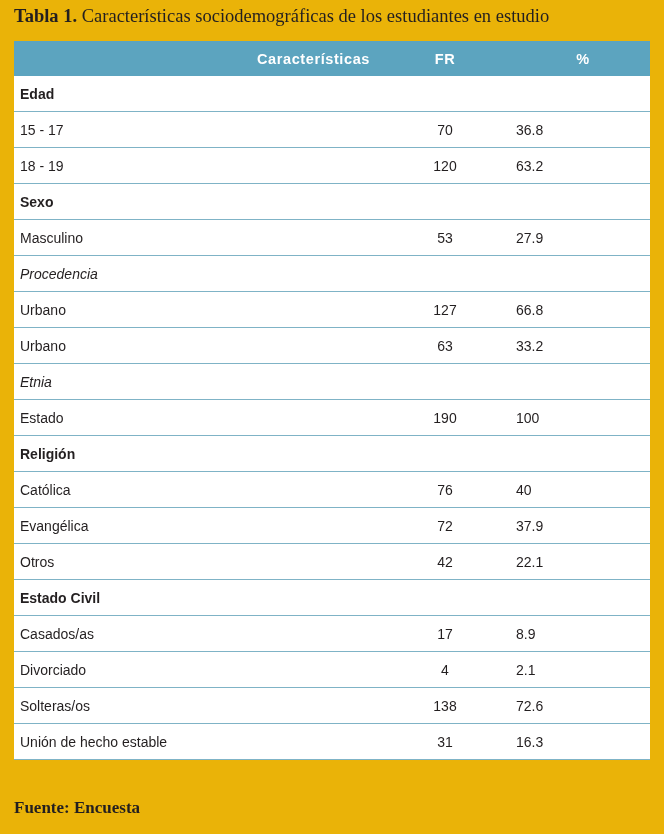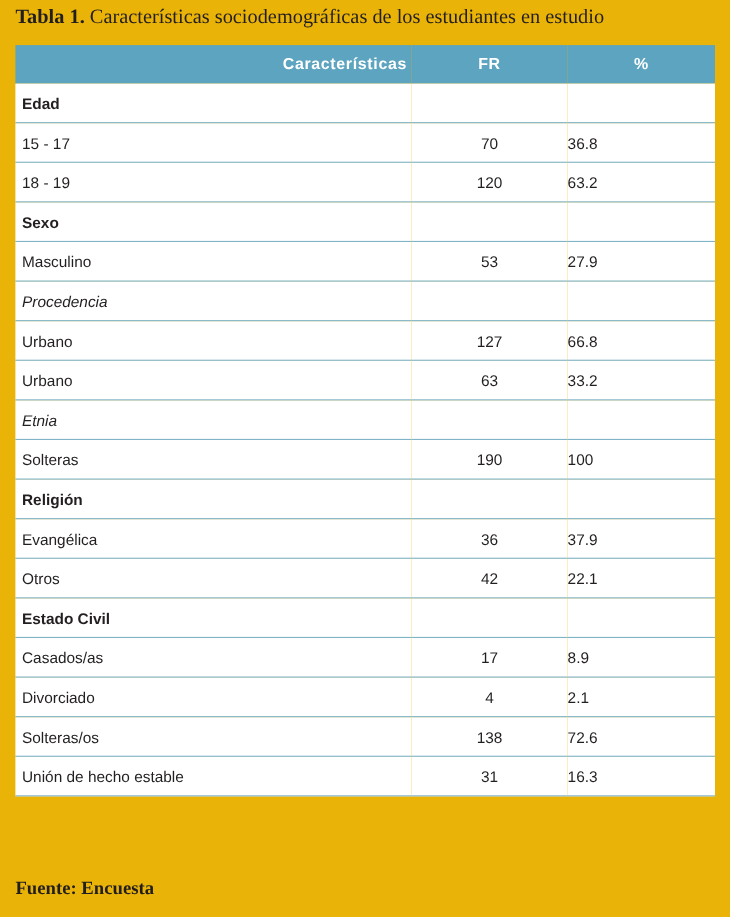--- a/index.html
+++ b/index.html
@@ -187,32 +187,37 @@
             <td class="cell-char">Urbano</td>
             <td class="cell-fr">63</td>
             <td class="cell-pct">33.2</td>
           </tr>
           <tr class="group-row group-plain">
             <td class="cell-char">Etnia</td>
             <td class="cell-fr"></td>
             <td class="cell-pct"></td>
           </tr>
           <tr class="data-row">
-            <td class="cell-char">Solteras</td>
+            <td class="cell-char">Estado</td>
             <td class="cell-fr">190</td>
             <td class="cell-pct">100</td>
           </tr>
           <tr class="group-row">
             <td class="cell-char">Religión</td>
             <td class="cell-fr"></td>
             <td class="cell-pct"></td>
           </tr>
           <tr class="data-row">
+            <td class="cell-char">Católica</td>
+            <td class="cell-fr">76</td>
+            <td class="cell-pct">40</td>
+          </tr>
+          <tr class="data-row">
             <td class="cell-char">Evangélica</td>
-            <td class="cell-fr">36</td>
+            <td class="cell-fr">72</td>
             <td class="cell-pct">37.9</td>
           </tr>
           <tr class="data-row">
             <td class="cell-char">Otros</td>
             <td class="cell-fr">42</td>
             <td class="cell-pct">22.1</td>
           </tr>
           <tr class="group-row">
             <td class="cell-char">Estado Civil</td>
             <td class="cell-fr"></td>

